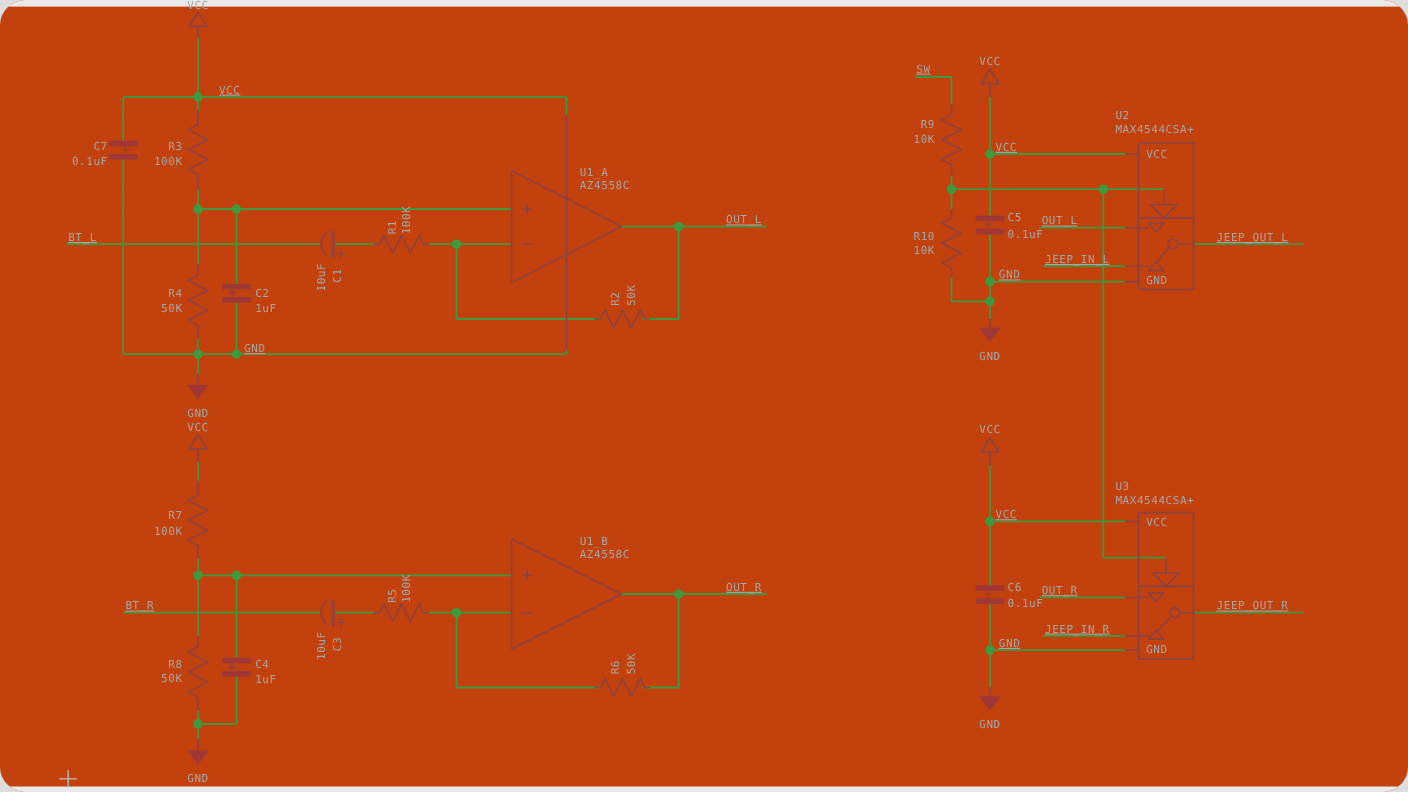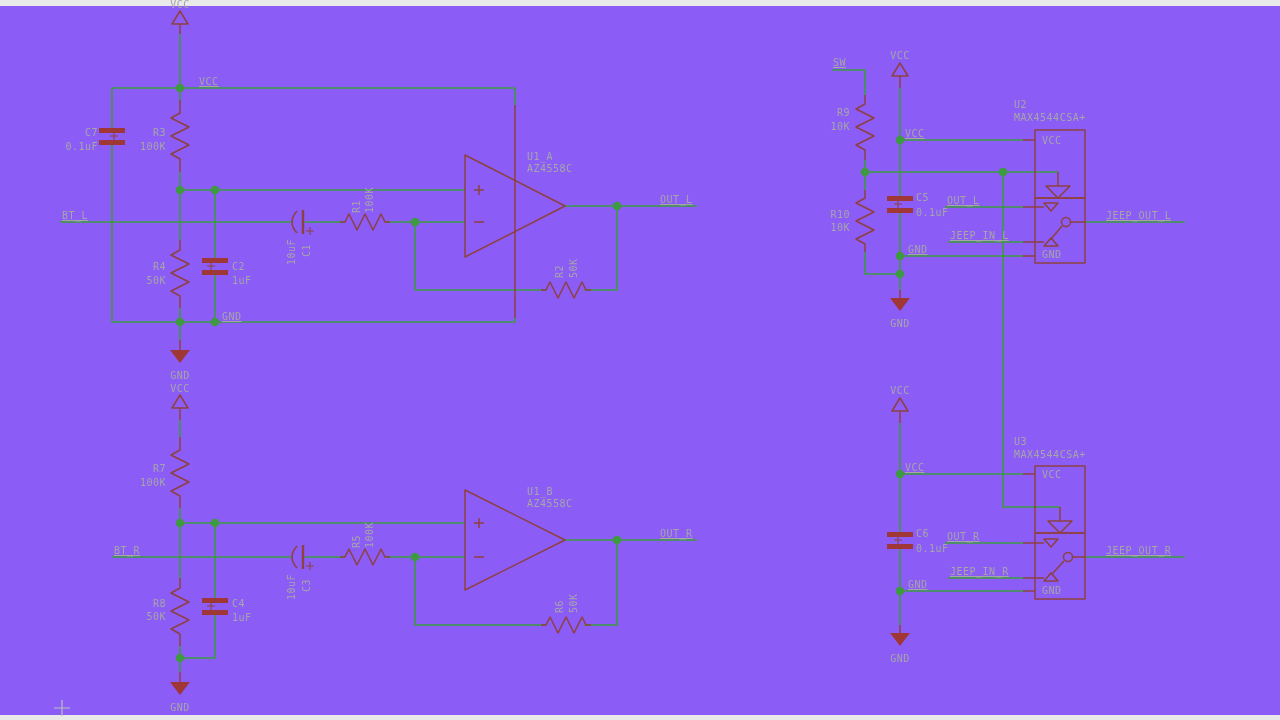--- a/index.html
+++ b/index.html
@@ -1,16 +1,16 @@
 <!DOCTYPE html>
 <html><head>
 <meta charset="utf-8">
 <style>
   html,body{margin:0;padding:0;background:#ddd;}
-  #screen{position:relative;width:1280px;height:720px;background:#8b5cf6;overflow:hidden;}
+  #screen{position:relative;width:1280px;height:720px;background:#c2410c;overflow:hidden;border-radius:23px;}
   svg{display:block;}
   svg text{font-family:"DejaVu Sans Mono","Liberation Mono",monospace;font-size:10px;fill:#a6a6a6;letter-spacing:.5px;}
   .nl{text-decoration:underline;}
   .mid{text-anchor:middle;}
   .end{text-anchor:end;}
   .w{stroke:#3d9a40;stroke-width:1.6;fill:none;stroke-linejoin:round;}
   .s{stroke:#8e4141;stroke-width:1.5;fill:none;stroke-linejoin:round;}
   .thin{stroke-width:1.1;}
   .bar{stroke:#8e4141;stroke-width:2.4;fill:none;}
   .sf{fill:#a03737;stroke:none;}

